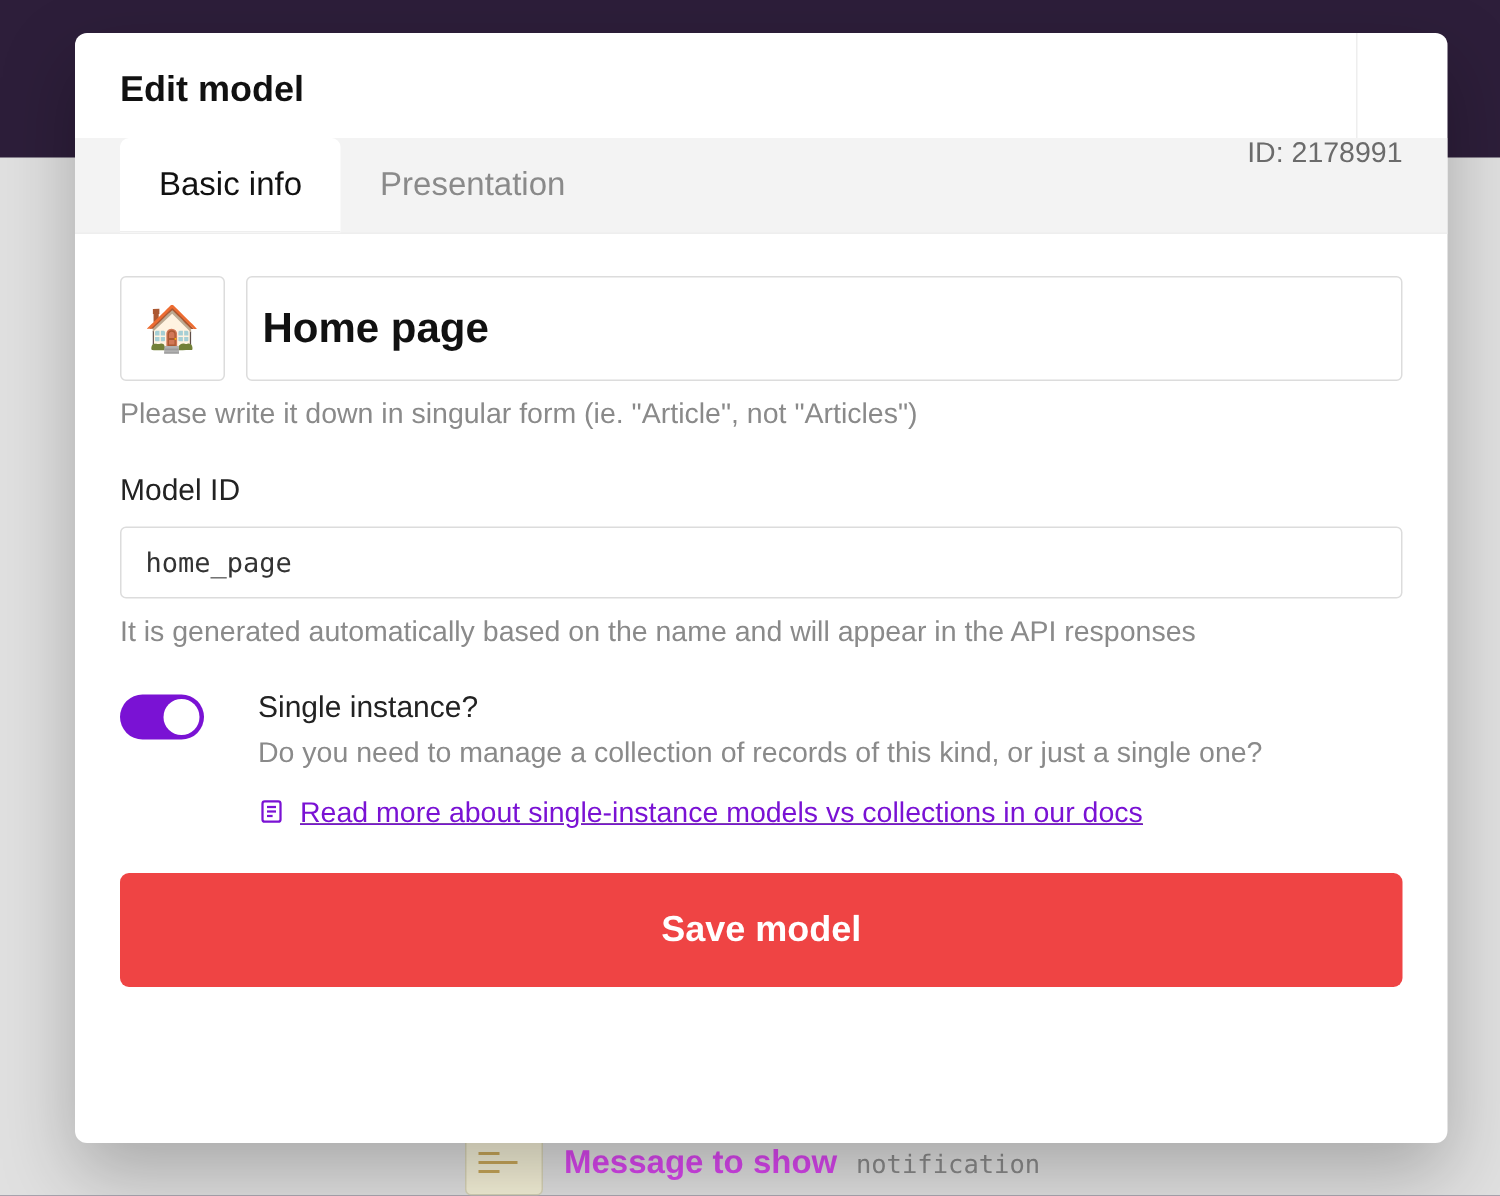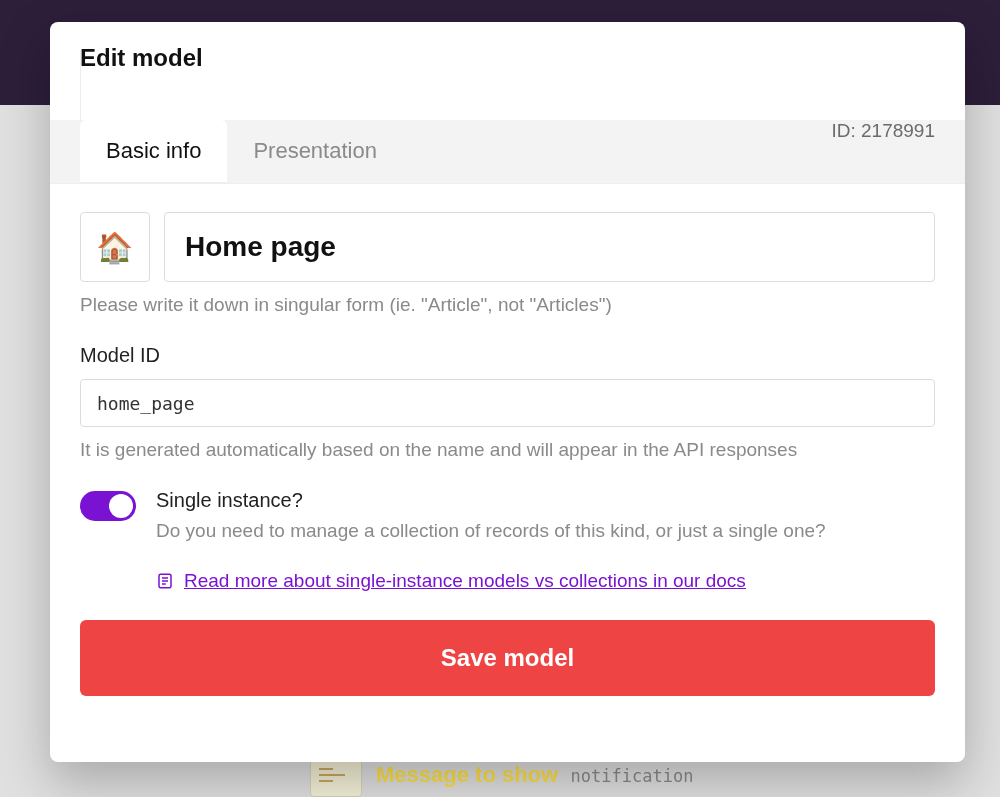--- a/index.html
+++ b/index.html
@@ -46,21 +46,21 @@
   }
   .behind-thumb .line-a {
     width: 14px; height: 2px; background: #c9a85a;
   }
   .behind-thumb .line-b {
     width: 26px; height: 2px; background: #c9a85a;
   }
   .behind-title {
     font-size: 22px;
     font-weight: 700;
-    color: #fde047;
+    color: #d946ef;
   }
   .behind-sub {
     font-family: ui-monospace, Menlo, Consolas, monospace;
     font-size: 17px;
     color: #8a8a8a;
     margin-left: 8px;
   }
 
   .modal {
     position: absolute;
@@ -70,24 +70,23 @@
     background: #fff;
     border-radius: 8px;
     box-shadow: 0 20px 50px rgba(0,0,0,0.25);
     display: flex;
     flex-direction: column;
     overflow: hidden;
     height: 740px;
   }
   .modal-header {
     display: flex;
-    align-items: flex-start;
+    align-items: flex-end;
     justify-content: space-between;
     padding: 22px 30px 18px 30px;
-    flex-direction: column;
   }
   .modal-title {
     font-size: 24px;
     font-weight: 700;
     color: #111;
   }
   .close-btn {
     width: 48px;
     height: 48px;
     display: flex;
@@ -152,21 +151,21 @@
     align-items: center;
     justify-content: center;
     font-size: 30px;
     cursor: pointer;
   }
   .name-input {
     flex: 1;
     height: 70px;
     border: 1px solid #dcdcdc;
     border-radius: 4px;
-    padding: 0 20px;
+    padding: 0 10px;
     font-size: 28px;
     font-weight: 700;
     color: #111;
     outline: none;
   }
   .helper-text {
     font-size: 19px;
     color: #8a8a8a;
     margin-bottom: 28px;
   }
@@ -180,21 +179,21 @@
     font-family: ui-monospace, Menlo, Consolas, monospace;
     font-size: 18px;
     color: #333;
     outline: none;
     margin-bottom: 12px;
   }
 
   .toggle-row {
     display: flex;
     align-items: flex-start;
-    gap: 20px;
+    gap: 36px;
     margin-top: 6px;
     margin-bottom: 28px;
   }
   .toggle {
     width: 56px;
     height: 30px;
     background: #7a12d4;
     border-radius: 999px;
     position: relative;
     cursor: pointer;
@@ -212,25 +211,25 @@
   }
   .toggle-content { flex: 1; }
   .toggle-title {
     font-size: 20px;
     color: #222;
     margin-bottom: 8px;
   }
   .toggle-desc {
     font-size: 19px;
     color: #8a8a8a;
-    margin-bottom: 28px;
+    margin-bottom: 18px;
   }
   .doc-link-row {
     display: flex;
-    align-items: center;
+    align-items: flex-start;
     gap: 10px;
     text-decoration: underline;
   }
   .doc-link-row svg {
     width: 18px; height: 18px;
     flex-shrink: 0;
   }
   .doc-link {
     font-size: 19px;
     color: #7a12d4;

